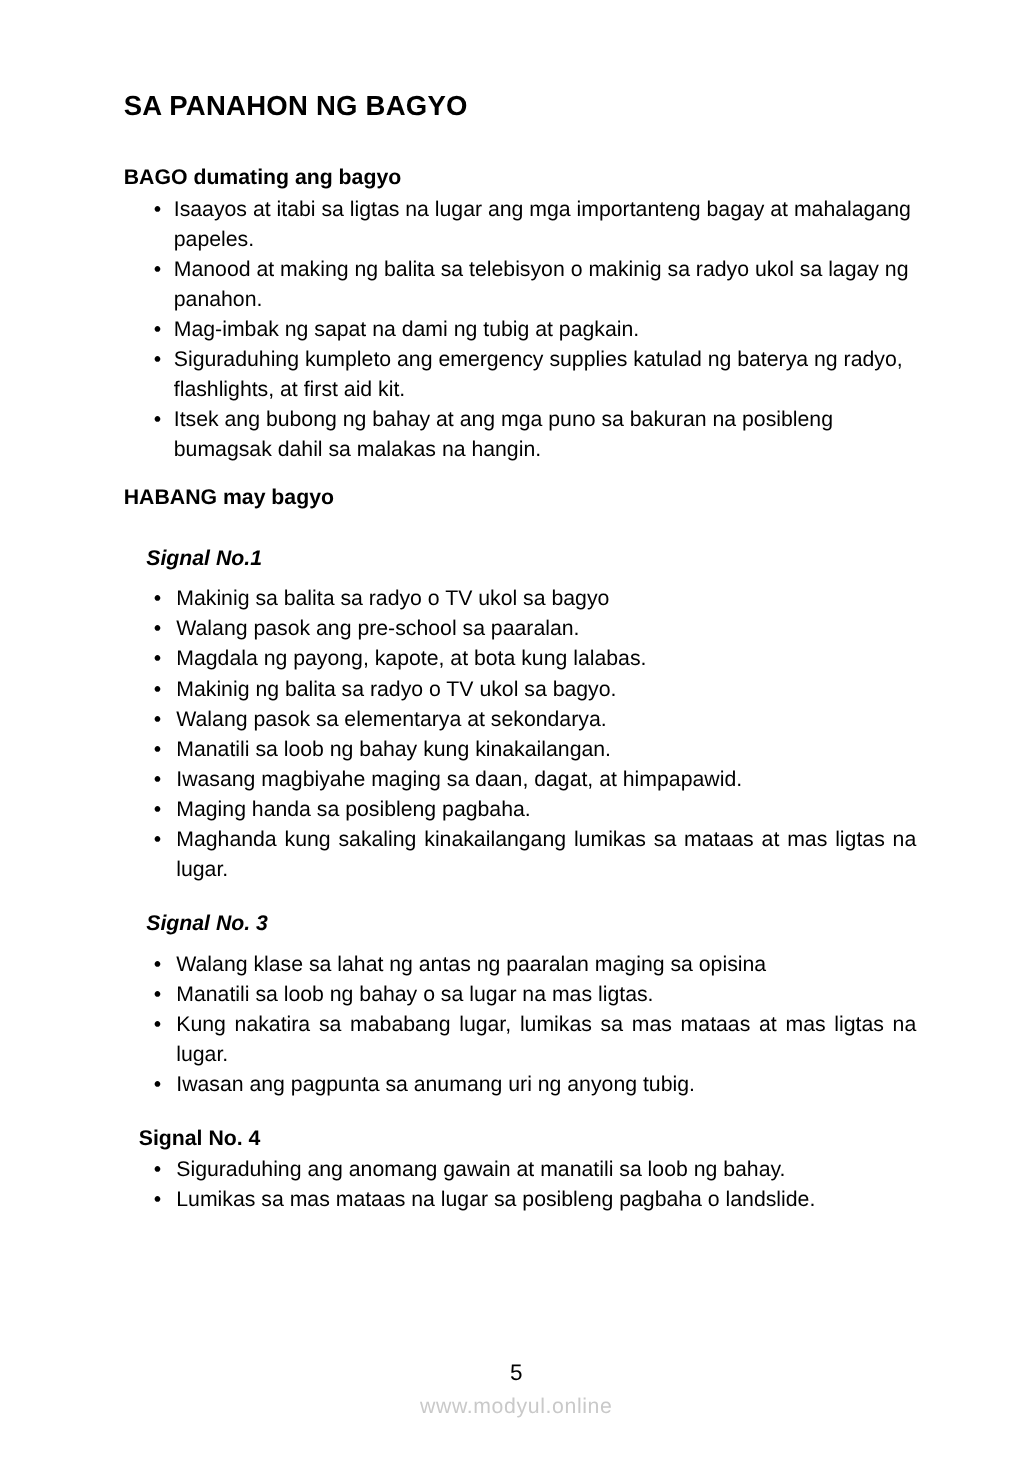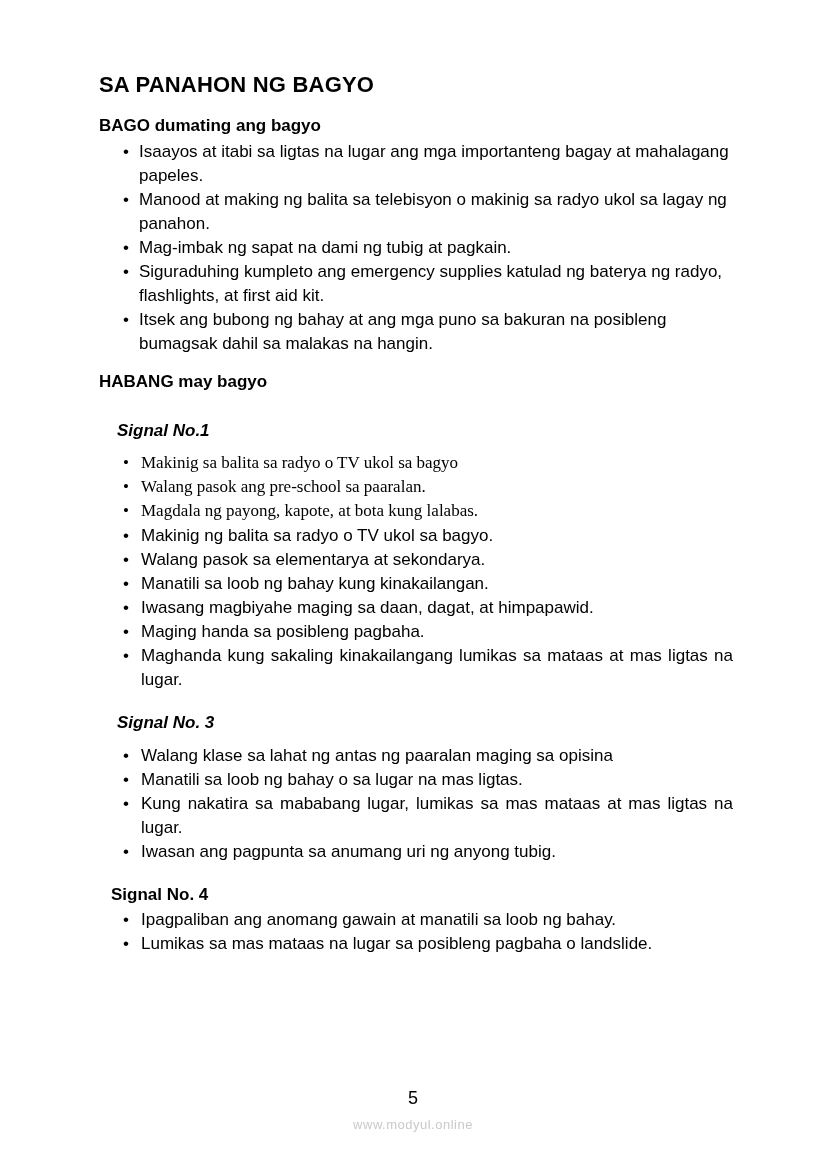--- a/index.html
+++ b/index.html
@@ -26,21 +26,21 @@
     font-size: 22px;
     line-height: 26px;
     font-weight: bold;
     margin: 0;
     letter-spacing: 0.2px;
   }
   h2.sec-heading {
     font-size: 17px;
     line-height: 24px;
     font-weight: bold;
-    margin: 16px 0 0 0;
+    margin: 32px 0 0 0;
   }
   h2.sec-heading.habang { margin-top: 14px; }
 
   ul.bullets {
     list-style: none;
     margin: 2px 0 0 0;
     padding: 0 0 0 40px;
     font-size: 17px;
     line-height: 24px;
   }
@@ -60,41 +60,41 @@
     margin: 19px 0 0 18px;
   }
   .subsection.s1 h3 { margin-top: 25px; }
   .subsection.s4 h3 { font-style: normal; margin-left: 12px; }
 
   .subsection ul.bullets {
     padding-left: 42px;
     text-align: justify;
   }
   .subsection ul.bullets li::before { left: -18px; }
-  .subsection.s1 ul.bullets { margin-top: 8px; font-family: Liberation Serif, serif; }
+  .subsection.s1 ul.bullets { margin-top: 8px; }
   .subsection.s2 ul.bullets { margin-top: 1px; }
   .subsection.s3 ul.bullets { margin-top: 9px; }
   .subsection.s4 ul.bullets { margin-top: 1px; }
 
   .page-number {
     position: absolute;
     top: 1086px;
     left: 0;
     width: 826px;
     text-align: center;
     font-size: 18px;
     line-height: 24px;
   }
   .watermark {
     position: absolute;
     top: 1114px;
     left: 0;
     width: 826px;
     text-align: center;
-    font-size: 13px;
+    font-size: 17px;
     line-height: 22px;
     color: var(--watermark);
     letter-spacing: 0.5px;
   }
 </style>
 </head>
 <body>
 
 <div class="page">
   <div class="content">
@@ -138,21 +138,21 @@
           <li>Walang klase sa lahat ng antas ng paaralan maging sa opisina</li>
           <li>Manatili sa loob ng bahay o sa lugar na mas ligtas.</li>
           <li>Kung nakatira sa mababang lugar, lumikas sa mas mataas at mas ligtas na lugar.</li>
           <li>Iwasan ang pagpunta sa anumang uri ng anyong tubig.</li>
         </ul>
     </div>
 
     <div class="subsection s4">
       <h3>Signal No. 4</h3>
       <ul class="bullets">
-          <li>Ipagpaliban ang anomang gawain at manatili sa loob ng bahay.</li>
+          <li>Siguraduhing ang anomang gawain at manatili sa loob ng bahay.</li>
           <li>Lumikas sa mas mataas na lugar sa posibleng pagbaha o landslide.</li>
         </ul>
     </div>
 
   </div>
 
   <div class="page-number">5</div>
   <div class="watermark">www.modyul.online</div>
 </div>
 

